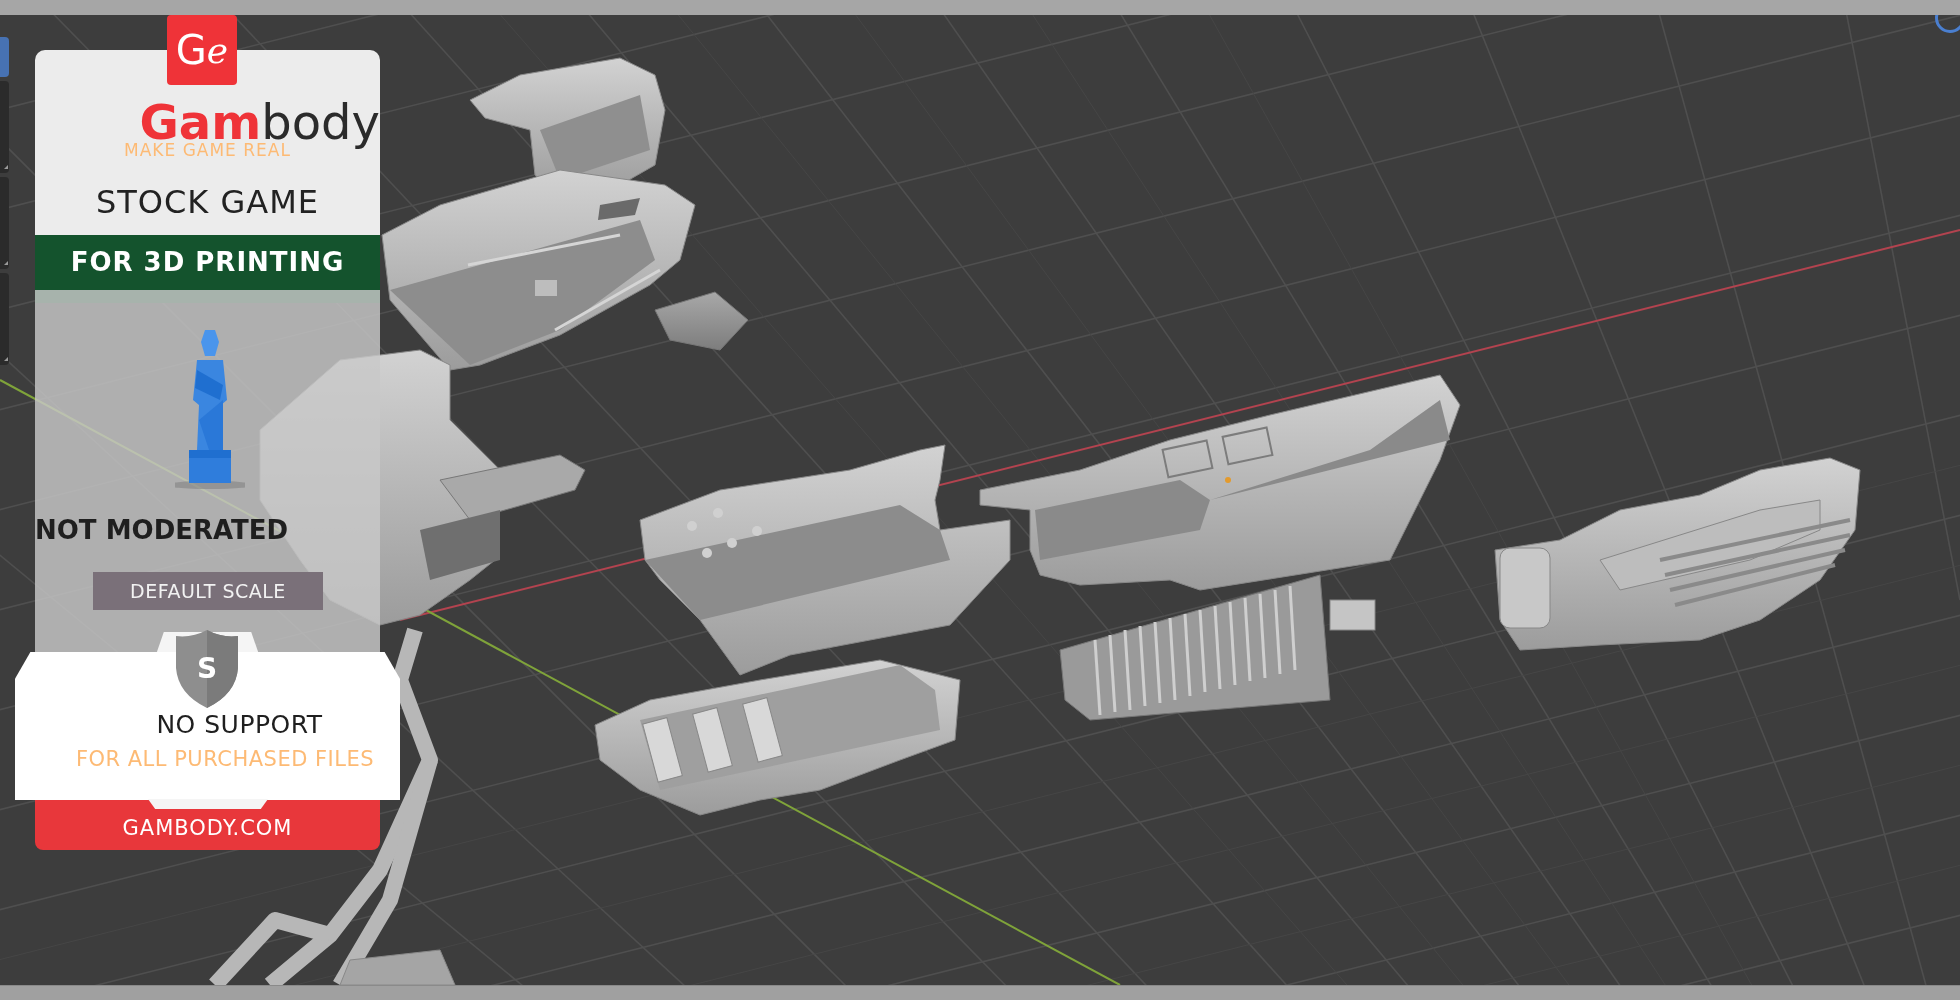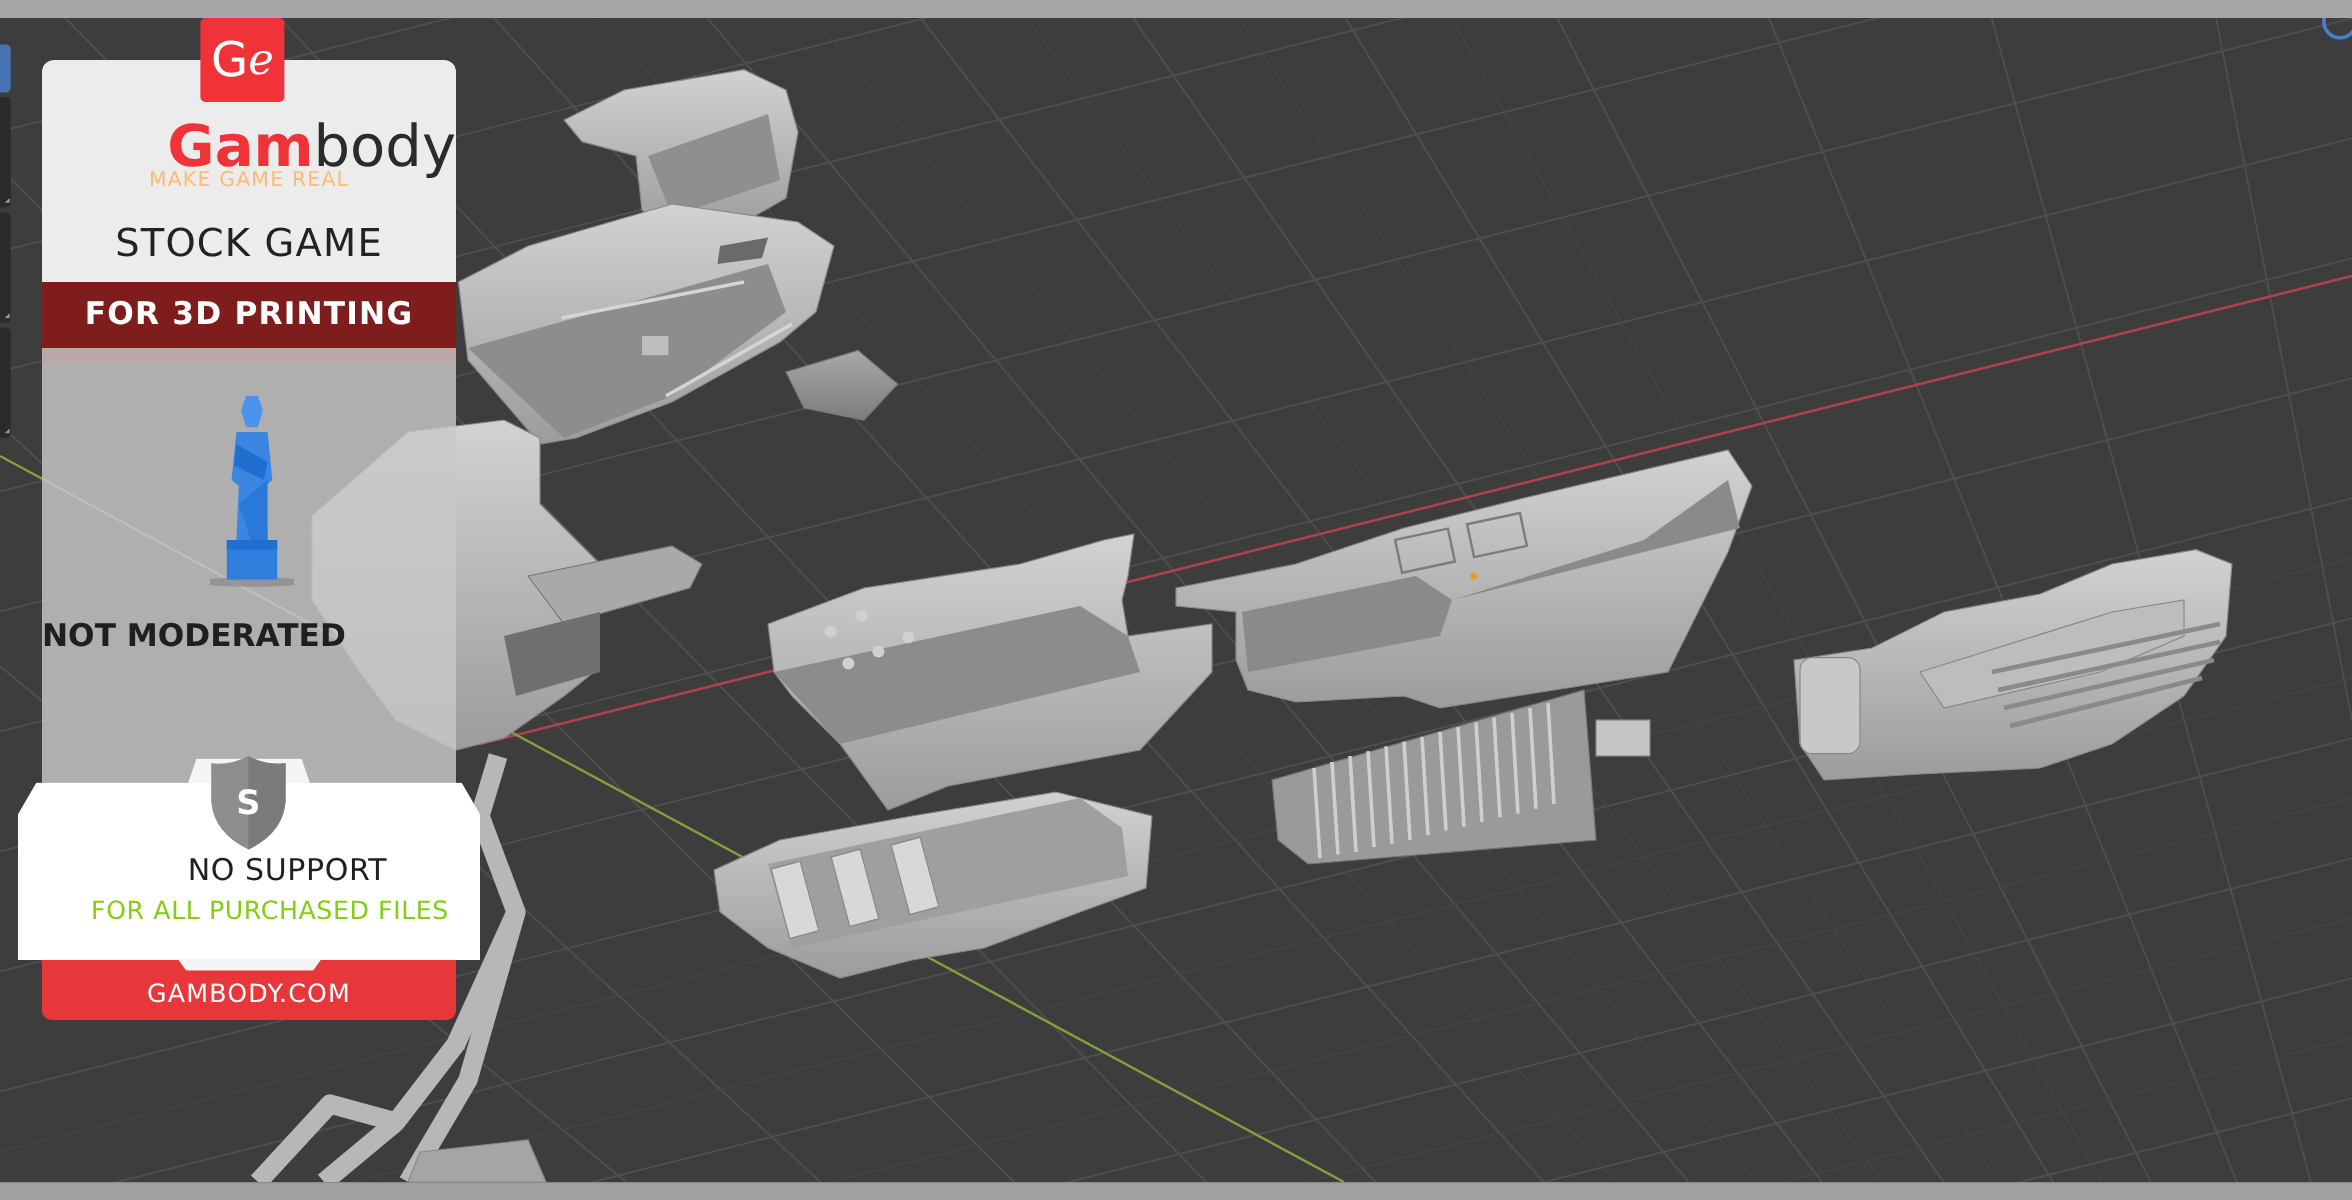--- a/index.html
+++ b/index.html
@@ -12,38 +12,38 @@
   .tool { width:9px; background:#2b2b2b; border-radius:0 4px 4px 0; margin-bottom:4px; position:relative; }
   .tool.active { background:#4772b3; }
   .tool .tri { position:absolute; right:1px; bottom:4px; width:0; height:0; border-left:4px solid transparent; border-bottom:4px solid #9a9a9a; }
   .nav-gizmo { position:absolute; left:1935px; top:-12px; width:30px; height:30px; border:3px solid #4a7fd0; border-radius:50%; box-sizing:border-box; }
 
   
   .card { position:absolute; left:35px; top:50px; width:345px; height:800px; }
   .card-top { position:absolute; left:0; top:0; width:345px; height:185px; background:#ececec; border-radius:10px 10px 0 0; }
   .card-mid { position:absolute; left:0; top:290px; width:345px; height:350px; background:rgba(200,200,200,0.82); }
   .card-band { position:absolute; left:0; top:185px; width:345px; height:105px; }
-  .band-dark { position:absolute; left:0; top:0; width:345px; height:68px; background:#7f1d1d; }
+  .band-dark { position:absolute; left:0; top:0; width:345px; height:68px; background:#14532d; }
   .band-light { position:absolute; left:0; top:55px; width:345px; height:50px; background:rgba(200,200,200,0.82); }
   .logo-square { position:absolute; left:132px; top:-35px; width:70px; height:70px; background:#ef3338; border-radius:4px; display:flex; align-items:center; justify-content:center; color:#fff; font-family:"DejaVu Sans", sans-serif; font-size:40px; }
   .logo-square .e { font-style:italic; font-family:"DejaVu Serif", serif; font-weight:normal; font-size:36px; }
   .brand { position:absolute; left:0; width:345px; top:42px; text-align:right; font-size:48px; letter-spacing:0px; line-height:60px; }
   .brand .gam { color:#ef3338; font-weight:bold; }
   .brand .body { color:#2b2b2b; }
   .tagline { position:absolute; left:0; width:345px; top:90px; text-align:center; font-size:17px; color:#fdba74; letter-spacing:1px; }
   .stock { position:absolute; left:0; width:345px; top:133px; text-align:center; font-size:32px; color:#222; letter-spacing:1px; }
   .for3d { position:absolute; left:0; width:345px; top:12px; text-align:center; font-size:26px; color:#fff; font-weight:bold; letter-spacing:1px; }
   .figure { position:absolute; left:140px; top:280px; width:70px; height:160px; }
   .notmod { position:absolute; left:0; width:345px; top:465px; text-align:left; font-size:26px; font-weight:bold; color:#1f1f1f; }
   .scale-box { position:absolute; left:58px; top:522px; width:230px; height:38px; background:#7a7079; color:#f2f2f2; font-size:19px; display:flex; align-items:center; justify-content:center; letter-spacing:0.5px; }
   .support { position:absolute; left:-20px; top:602px; width:385px; height:148px; background:#fff; clip-path:polygon(0 18%, 4% 0, 96% 0, 100% 18%, 100% 100%, 0 100%); }
   .support-tab { position:absolute; left:115px; top:582px; width:115px; height:40px; background:#f5f5f5; clip-path:polygon(12% 0, 88% 0, 100% 100%, 0 100%); }
   .shield { position:absolute; left:137px; top:578px; width:70px; height:82px; }
   .nosupport { position:absolute; left:-20px; width:449px; top:660px; text-align:center; font-size:25px; color:#1f1f1f; letter-spacing:0.5px; }
-  .allfiles { position:absolute; left:-20px; width:420px; top:697px; text-align:center; font-size:21px; color:#84cc16; letter-spacing:0.5px; }
+  .allfiles { position:absolute; left:-20px; width:420px; top:697px; text-align:center; font-size:21px; color:#fdba74; letter-spacing:0.5px; }
   .site { position:absolute; left:0; top:750px; width:345px; height:50px; background:#e8373b; border-radius:0 0 8px 8px; color:#fff; font-size:21px; display:flex; align-items:center; justify-content:center; letter-spacing:1px; padding-top:6px; box-sizing:border-box; }
   .site-notch { position:absolute; left:113px; top:749px; width:120px; height:10px; background:#f5f5f5; clip-path:polygon(0 0,100% 0, 94% 100%, 6% 100%); }
 </style>
 </head>
 <body>
 
 <div class="topbar"></div>
 
 <div class="viewport">
   <svg width="1960" height="970" viewBox="0 15 1960 970">
@@ -235,20 +235,21 @@
     <ellipse cx="35" cy="155" rx="45" ry="4" fill="#7a7a7a" opacity="0.5"></ellipse>
     <polygon points="30,0 40,0 44,12 40,26 30,26 26,12" fill="#4a95ec"></polygon>
     <polygon points="22,30 48,30 52,70 46,75 48,120 22,120 24,75 18,70" fill="#3a86e0"></polygon>
     <polygon points="22,40 48,55 45,70 20,58" fill="#1f6fd0"></polygon>
     <polygon points="24,90 48,70 48,120 34,120" fill="#2a78d8"></polygon>
     <rect x="14" y="120" width="42" height="33" fill="#2f7ddc"></rect>
     <rect x="14" y="120" width="42" height="8" fill="#1f6fd0"></rect>
   </svg>
 
   <div class="notmod">NOT MODERATED</div>
+  <div class="scale-box">DEFAULT SCALE</div>
 
   <div class="support-tab"></div>
   <div class="support"></div>
   <svg class="shield" viewBox="0 0 70 82">
     <path d="M35,2 Q50,10 66,8 L66,40 Q64,66 35,80 Q6,66 4,40 L4,8 Q20,10 35,2 Z" fill="#8e8e8e"></path>
     <path d="M35,2 Q50,10 66,8 L66,40 Q64,66 35,80 Z" fill="#7b7b7b"></path>
     <text x="35" y="50" text-anchor="middle" font-family="DejaVu Sans, sans-serif" font-weight="bold" font-size="28" fill="#ffffff">S</text>
   </svg>
   <div class="nosupport">NO SUPPORT</div>
   <div class="allfiles">FOR ALL PURCHASED FILES</div>

